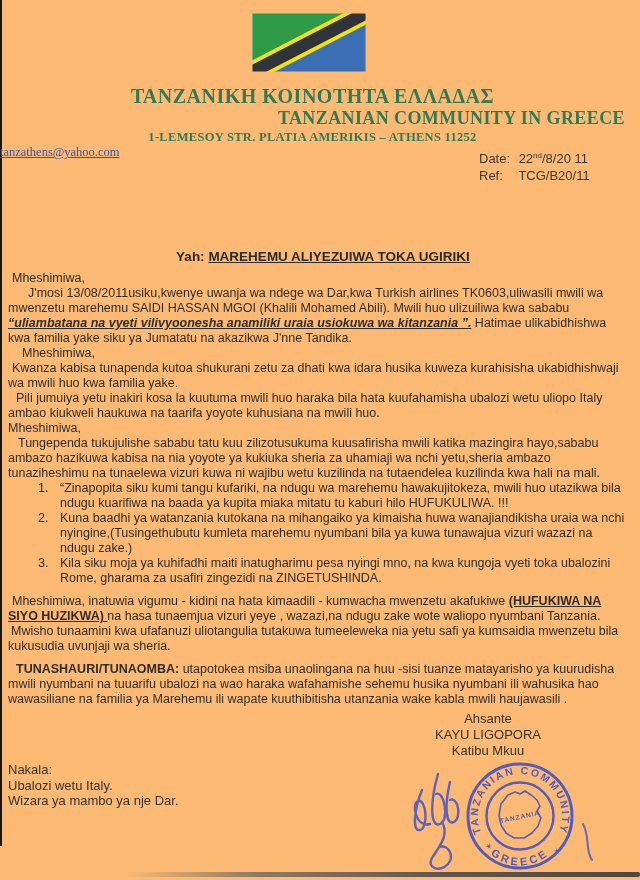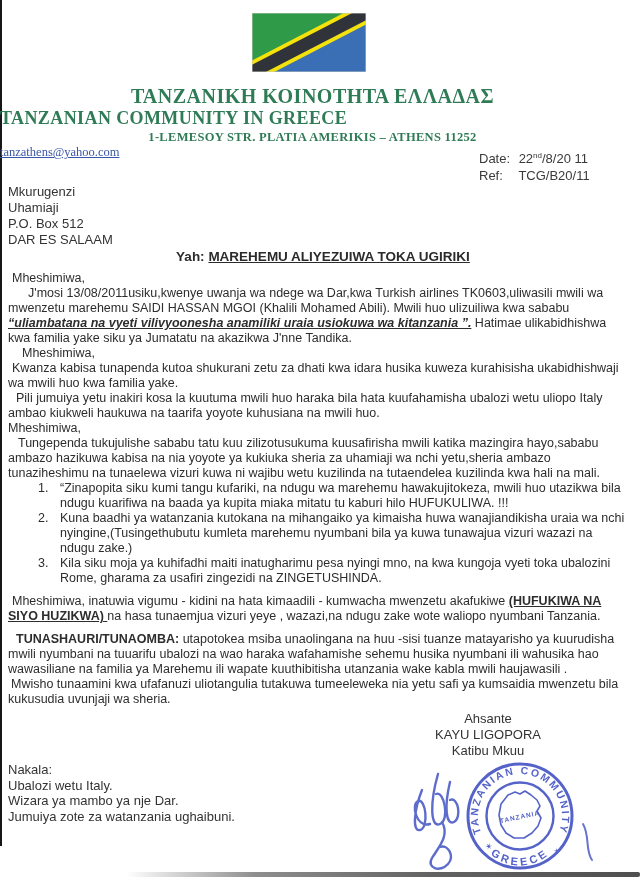--- a/index.html
+++ b/index.html
@@ -1,27 +1,27 @@
 <!DOCTYPE html>
 <html><head>
 <meta charset="utf-8">
 <style>
   html,body{margin:0;padding:0;background:#e8e8e8;}
-  .page{position:relative;width:640px;height:880px;background:#ffffff;overflow:hidden;
+  .page{position:relative;width:640px;height:880px;background:#fdba74;overflow:hidden;
         font-family:"Liberation Sans",sans-serif;color:#2d2d2d;}
   
   .scan-left{position:absolute;left:0;top:0;width:2px;height:846px;background:#161616;}
   .scan-bottom{position:absolute;left:126px;top:872px;width:514px;height:5px;
     background:linear-gradient(90deg,rgba(130,130,130,0),rgba(95,95,95,.7) 25%,rgba(70,70,70,.85) 60%,rgba(60,60,60,.9));
     border-radius:2px;}
   
   .flag{position:absolute;left:252px;top:13px;width:114px;height:59px;}
   .title-gr{position:absolute;left:0;top:85px;width:625px;text-align:center;
     font-family:"Liberation Serif",serif;font-weight:bold;font-size:20px;color:#2e7b55;letter-spacing:.5px;}
-  .title-en{position:absolute;left:0;top:108px;width:625px;text-align:left;
+  .title-en{position:absolute;left:0;top:108px;width:625px;text-align:right;
     font-family:"Liberation Serif",serif;font-weight:bold;font-size:18px;color:#2e7b55;letter-spacing:.4px;}
   .addr{position:absolute;left:0;top:130px;width:625px;text-align:center;
     font-family:"Liberation Serif",serif;font-weight:bold;font-size:12.5px;color:#2e7b55;letter-spacing:.3px;}
   .email{position:absolute;left:0;top:145px;width:625px;
     font-family:"Liberation Serif",serif;font-size:12.5px;color:#3a56a8;}
   .email span{text-decoration:underline;}
   .meta{position:absolute;left:479px;top:151px;font-size:13px;color:#3a3a3a;line-height:16.5px;}
   .meta .lbl{display:inline-block;min-width:36px;}
   sup.ord{font-size:8px;vertical-align:super;line-height:0;}
   
@@ -73,26 +73,20 @@
     <div>
       <span class="lbl">Date:</span>
       <span><span>22</span><sup class="ord">nd</sup><span>/8/20 11</span></span>
     </div>
     <div>
       <span class="lbl">Ref:</span>
       <span>TCG/B20/11</span>
     </div>
   </div>
 
-  <div class="recipient">
-      <div>Mkurugenzi</div>
-      <div>Uhamiaji</div>
-      <div>P.O. Box 512</div>
-      <div>DAR ES SALAAM</div>
-    </div>
 
   <div class="subject">
     <span>Yah: </span><span class="u">MAREHEMU ALIYEZUIWA TOKA UGIRIKI</span>
   </div>
 
   <div class="body">
       <div class="para" style="text-indent: 4px;"><span>Mheshimiwa,</span></div>
       <div class="para" style="text-indent: 20px;"><span>J'mosi 13/08/2011usiku,kwenye uwanja wa ndege wa Dar,kwa Turkish airlines TK0603,uliwasili mwili wa mwenzetu marehemu SAIDI HASSAN MGOI (Khalili Mohamed Abili). Mwili huo ulizuiliwa kwa sababu </span><span class="sb si su">“uliambatana na  vyeti vilivyoonesha anamiliki uraia usiokuwa wa kitanzania ”.</span><span>  Hatimae ulikabidhishwa kwa familia yake siku ya Jumatatu na akazikwa J'nne Tandika.</span></div>
       <div class="para" style="text-indent: 14px;"><span>Mheshimiwa,</span></div>
       <div class="para" style="text-indent: 4px;"><span>Kwanza kabisa tunapenda kutoa shukurani zetu za dhati kwa idara husika  kuweza kurahisisha ukabidhishwaji wa mwili huo kwa familia yake.</span></div>
@@ -107,36 +101,35 @@
         <div class="num-row">
           <span class="num">2.</span>
           <div class="num-text"><span>Kuna baadhi ya watanzania kutokana na mihangaiko ya kimaisha huwa  wanajiandikisha uraia wa nchi nyingine,(Tusingethubutu kumleta marehemu nyumbani bila ya kuwa tunawajua vizuri wazazi na ndugu zake.)</span></div>
         </div>
         <div class="num-row">
           <span class="num">3.</span>
           <div class="num-text"><span>Kila siku moja ya kuhifadhi maiti inatugharimu pesa nyingi mno, na kwa  kungoja vyeti toka ubalozini Rome, gharama za usafiri zingezidi  na  ZINGETUSHINDA.</span></div>
         </div>
       </div>
       <div class="para gap" style="text-indent: 4px;"><span>Mheshimiwa, inatuwia vigumu - kidini na hata kimaadili - kumwacha  mwenzetu akafukiwe </span><span class="sb su">(HUFUKIWA NA SIYO HUZIKWA) </span><span>na hasa tunaemjua  vizuri yeye , wazazi,na ndugu zake wote waliopo nyumbani Tanzania.</span></div>
+      <div class="para" style="text-indent: 3px;"><span>Mwisho tunaamini kwa ufafanuzi uliotangulia tutakuwa tumeeleweka nia yetu safi ya kumsaidia mwenzetu bila kukusudia  uvunjaji wa sheria.</span></div>
       <div class="para gap" style="text-indent: 8px;"><span class="sb">TUNASHAURI/TUNAOMBA:</span><span> utapotokea msiba unaolingana na huu -sisi tuanze matayarisho ya kuurudisha mwili nyumbani na tuuarifu ubalozi na wao haraka wafahamishe sehemu husika nyumbani ili wahusika hao wawasiliane na familia ya Marehemu ili wapate kuuthibitisha utanzania wake kabla mwili haujawasili .</span></div>
-      <div class="para" style="text-indent: 3px;"><span>Mwisho tunaamini kwa ufafanuzi uliotangulia tutakuwa tumeeleweka nia yetu safi ya kumsaidia mwenzetu bila kukusudia  uvunjaji wa sheria.</span></div>
     </div>
 
   <div class="signoff">
     <div>Ahsante</div>
     <div>KAYU LIGOPORA</div>
     <div>Katibu Mkuu</div>
   </div>
 
   <div class="copies">
     <div>Nakala:</div>
     <div>
         <div>Ubalozi wetu Italy.</div>
         <div>Wizara ya mambo ya nje Dar.</div>
-        <div>Jumuiya  zote za watanzania ughaibuni.</div>
       </div>
   </div>
 
   <svg class="stamp" viewBox="0 0 136 136">
     <defs>
       <path id="arcT" d="M 35.8,95 A 42,42 0 1 1 100.2,95" fill="none"></path>
       <path id="arcB" d="M 28,93 A 45,45 0 0 0 108,93" fill="none"></path>
     </defs>
     <circle cx="68" cy="68" r="52" fill="none" stroke="#4353c4" stroke-width="3"></circle>
     <circle cx="68" cy="68" r="33.5" fill="none" stroke="#4353c4" stroke-width="2.4"></circle>

